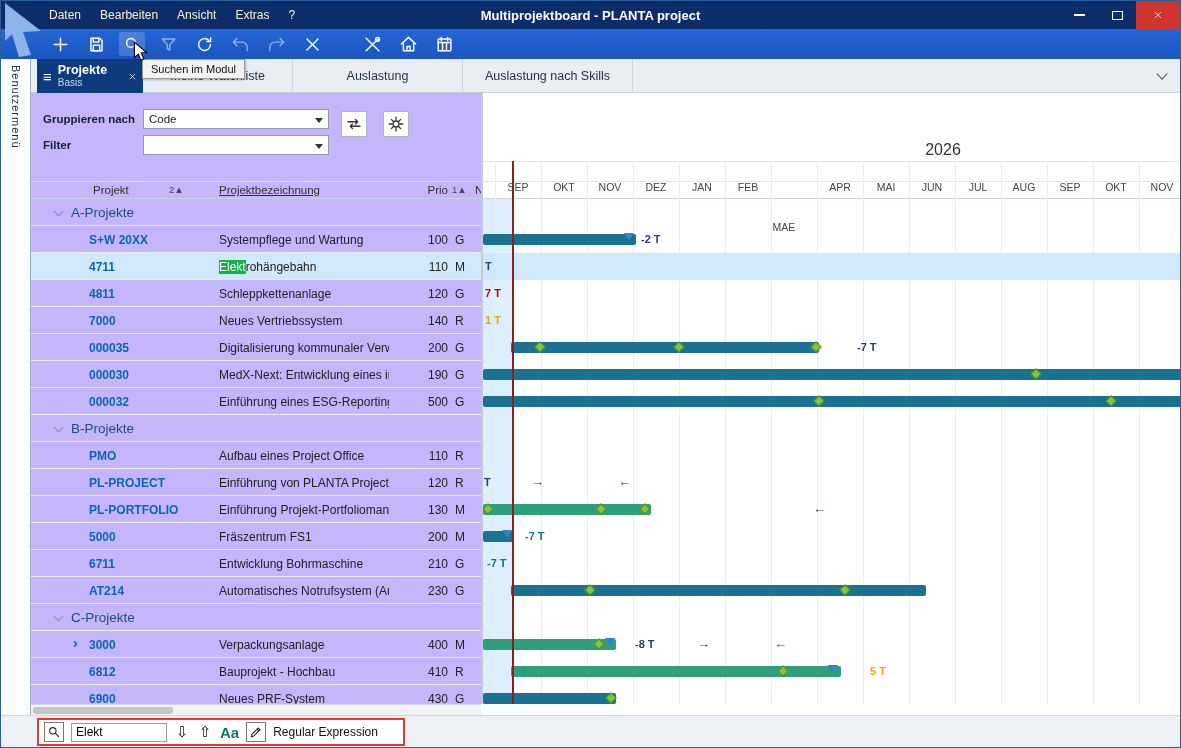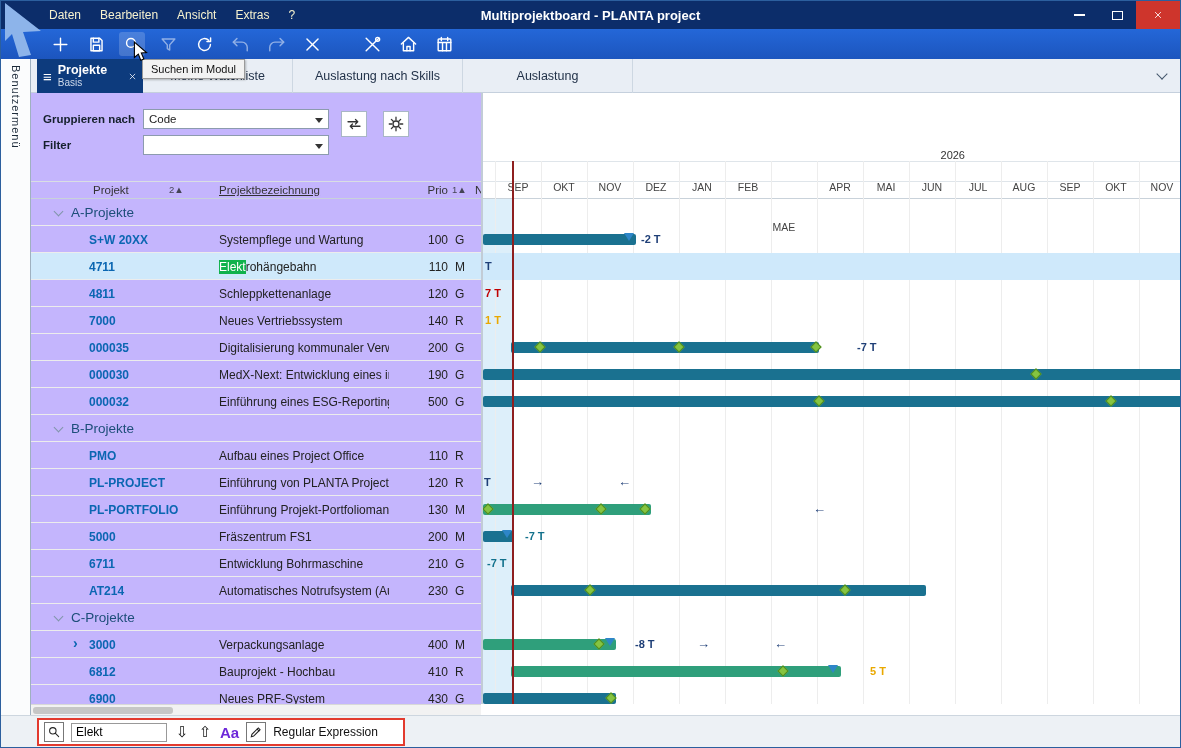--- a/index.html
+++ b/index.html
@@ -86,21 +86,21 @@
   .trow .expander { left:42px; top:4px; color:#0b66b2; font-weight:bold; font-size:14px; }
   .trow.group { font-size:13.5px; color:#1d4e79; }
   .trow.group .gname { left:40px; top:6px; }
   .chev { position:absolute; left:24px; top:9px; width:7px; height:7px;
           border-right:1.5px solid #8095aa; border-bottom:1.5px solid #8095aa; transform:rotate(45deg); }
 
   
   .gantt { position:absolute; left:450px; top:0; width:701px; height:611px; border-left:2px solid #c2ccd6;
            overflow:hidden; background:#fff; }
   .g-hline { position:absolute; left:0; width:701px; height:1px; }
-  .g-year { position:absolute; left:438px; top:56px; width:44px; text-align:right; font-size:11px; color:#333; }
+  .g-year { position:absolute; left:438px; top:48px; width:44px; text-align:center; font-size:16px; color:#333; }
   .month-label { position:absolute; top:88px; width:46px; height:16px; text-align:center; font-size:10.5px; color:#444; }
   .month-gridline { position:absolute; top:68px; height:543px; width:1px; background:#ededed; z-index:2; }
   .past-band { position:absolute; left:0; top:106px; width:29px; height:505px; background:#ddeffa; z-index:1; }
   .today-line { position:absolute; left:29px; top:68px; width:2px; height:543px; background:#8e1f1f; z-index:40; }
   .grows { position:absolute; left:0; top:106px; width:701px; height:505px; overflow:hidden; }
   .gsel { position:absolute; left:0; width:701px; height:27px; background:#cfe9fb; z-index:3; }
   .gbar { position:absolute; height:11px; border-radius:2px; z-index:10; }
   .gdia { position:absolute; width:8px; height:8px; background:#85c441; border:1px solid #4e8c1e;
           transform:rotate(45deg); z-index:12; }
   .gtri { position:absolute; width:0; height:0; border-left:5px solid transparent; border-right:5px solid transparent;
@@ -113,21 +113,21 @@
              border-top:1px solid #d8d8d8; }
   .hthumb { position:absolute; left:2px; top:2px; width:140px; height:7px; background:#c6c6c6; border-radius:3px; }
   .statusbar { position:absolute; left:0; top:714px; right:0; height:34px; background:#edf1f5; border-top:1px solid #cdd6df; }
   .searchbox { position:absolute; left:36px; top:2px; width:368px; height:28px; background:#fff;
                border:2px solid #e23a2e; display:flex; align-items:center; gap:7px; padding:0 5px; }
   .sb-iconbox { width:20px; height:20px; border:1px solid #777; display:flex; align-items:center; justify-content:center; color:#222; flex:0 0 auto;}
   .sb-iconbox svg { width:14px; height:14px; fill:none; stroke:currentColor; stroke-width:1.8; stroke-linecap:round;}
   .sb-input { width:96px; height:19px; border:1px solid #999; font-size:12px; padding:0 4px;
               font-family:"Liberation Sans", sans-serif; }
   .sb-arrow { font-size:15px; color:#111; width:16px; text-align:center; cursor:default; }
-  .sb-aa { font-size:15px; font-weight:bold; color:#6d28d9; }
+  .sb-aa { font-size:15px; font-weight:bold; color:#0f766e; }
   .sb-regex { font-size:12px; color:#111; white-space:nowrap; }
 </style>
 </head>
 <body>
 
 <div class="window">
 
   <div class="titlebar">
     <div class="menubar">
         <div class="menu-item">Daten</div>
@@ -234,22 +234,22 @@
         <span class="tsub">Basis</span>
       </span>
       <span class="tclose">
         <svg viewBox="0 0 24 24">
             <path d="M5 5l14 14M19 5L5 19"></path>
           </svg>
       </span>
     </div>
     <span id="tab-strip" style="display:flex;">
         <div class="tab" style="width: 150px;">Meine Watchliste</div>
+        <div class="tab" style="width: 170px;">Auslastung</div>
         <div class="tab" style="width: 170px;">Auslastung nach Skills</div>
-        <div class="tab" style="width: 170px;">Auslastung</div>
       </span>
     <span class="tabbar-chevron"></span>
   </div>
 
   <div class="sidestrip">
     <div class="vtext">Benutzermenü</div>
   </div>
 
   <div class="content">
     <div class="lpanel">

